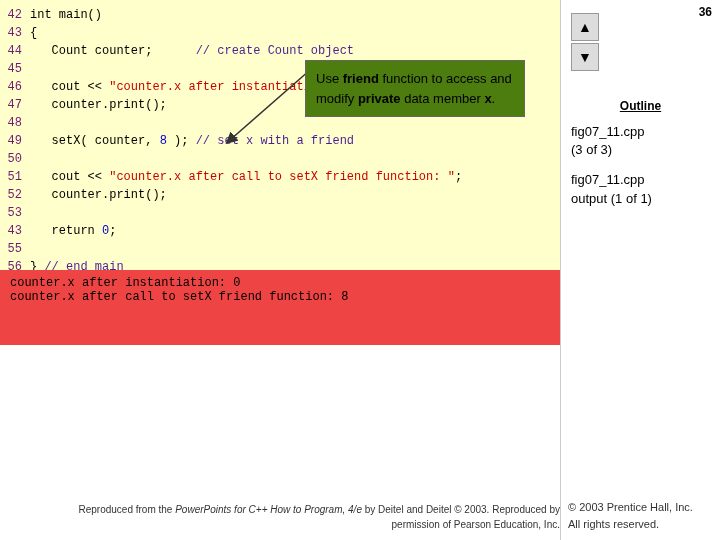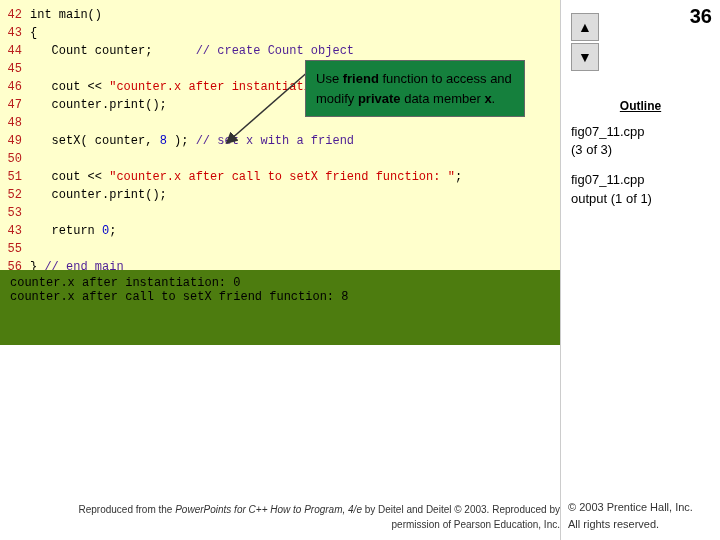--- a/index.html
+++ b/index.html
@@ -28,21 +28,21 @@
       display: flex;
       align-items: baseline;
       min-height: 18px;
       font-family: 'Courier New', monospace;
       font-size: 12px;
       padding: 0 0 0 0;
       line-height: 18px;
     }
 
     .line-num {
-      color: #b91c1c;
+      color: #701a75;
       width: 30px;
       text-align: right;
       padding-right: 8px;
       flex-shrink: 0;
       font-family: 'Courier New', monospace;
       font-size: 12px;
     }
 
     .code-text {
       color: #000;
@@ -53,34 +53,34 @@
     .comment { color: #4c1d95; }
     .string { color: #cc0000; }
 
     
     .output-area {
       position: absolute;
       top: 270px;
       left: 0;
       width: 560px;
       height: 75px;
-      background: #4d7c0f;
+      background: #ef4444;
       padding: 6px 10px;
       font-family: 'Courier New', monospace;
       font-size: 12px;
       color: #000;
     }
 
     
     .tooltip {
       position: absolute;
       top: 60px;
       left: 305px;
       width: 220px;
-      background: #15803d;
+      background: #4d7c0f;
       border: 1.5px solid #666;
       padding: 8px 10px;
       font-size: 13px;
       line-height: 1.5;
       z-index: 10;
     }
 
     
     .sidebar {
       position: absolute;
@@ -90,21 +90,21 @@
       height: 540px;
       background: #fff;
       border-left: 1px solid #ccc;
       padding: 8px 10px;
     }
 
     .slide-num {
       position: absolute;
       top: 5px;
       right: 8px;
-      font-size: 20px;
+      font-size: 12px;
       font-weight: bold;
       color: #000;
     }
 
     .outline-title {
       text-align: center;
       font-size: 12px;
       font-weight: bold;
       text-decoration: underline;
       margin-top: 28px;

